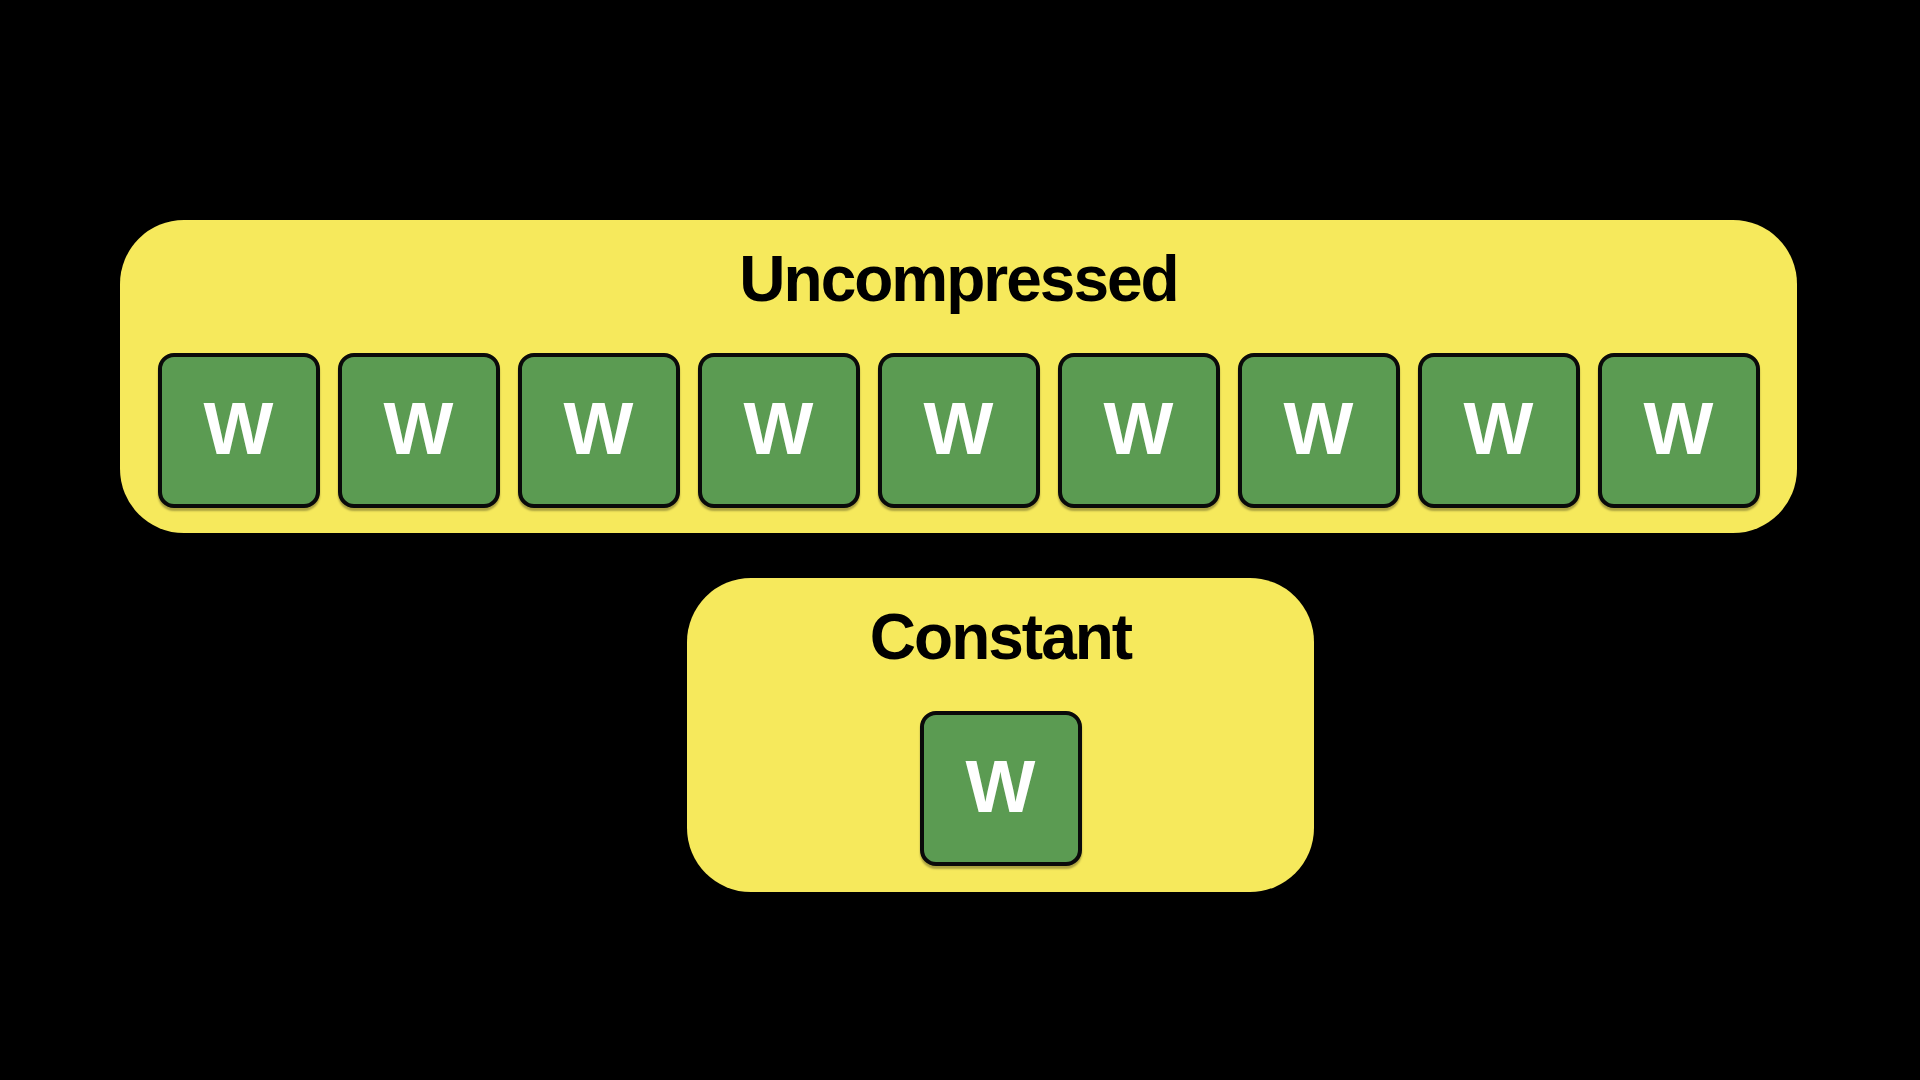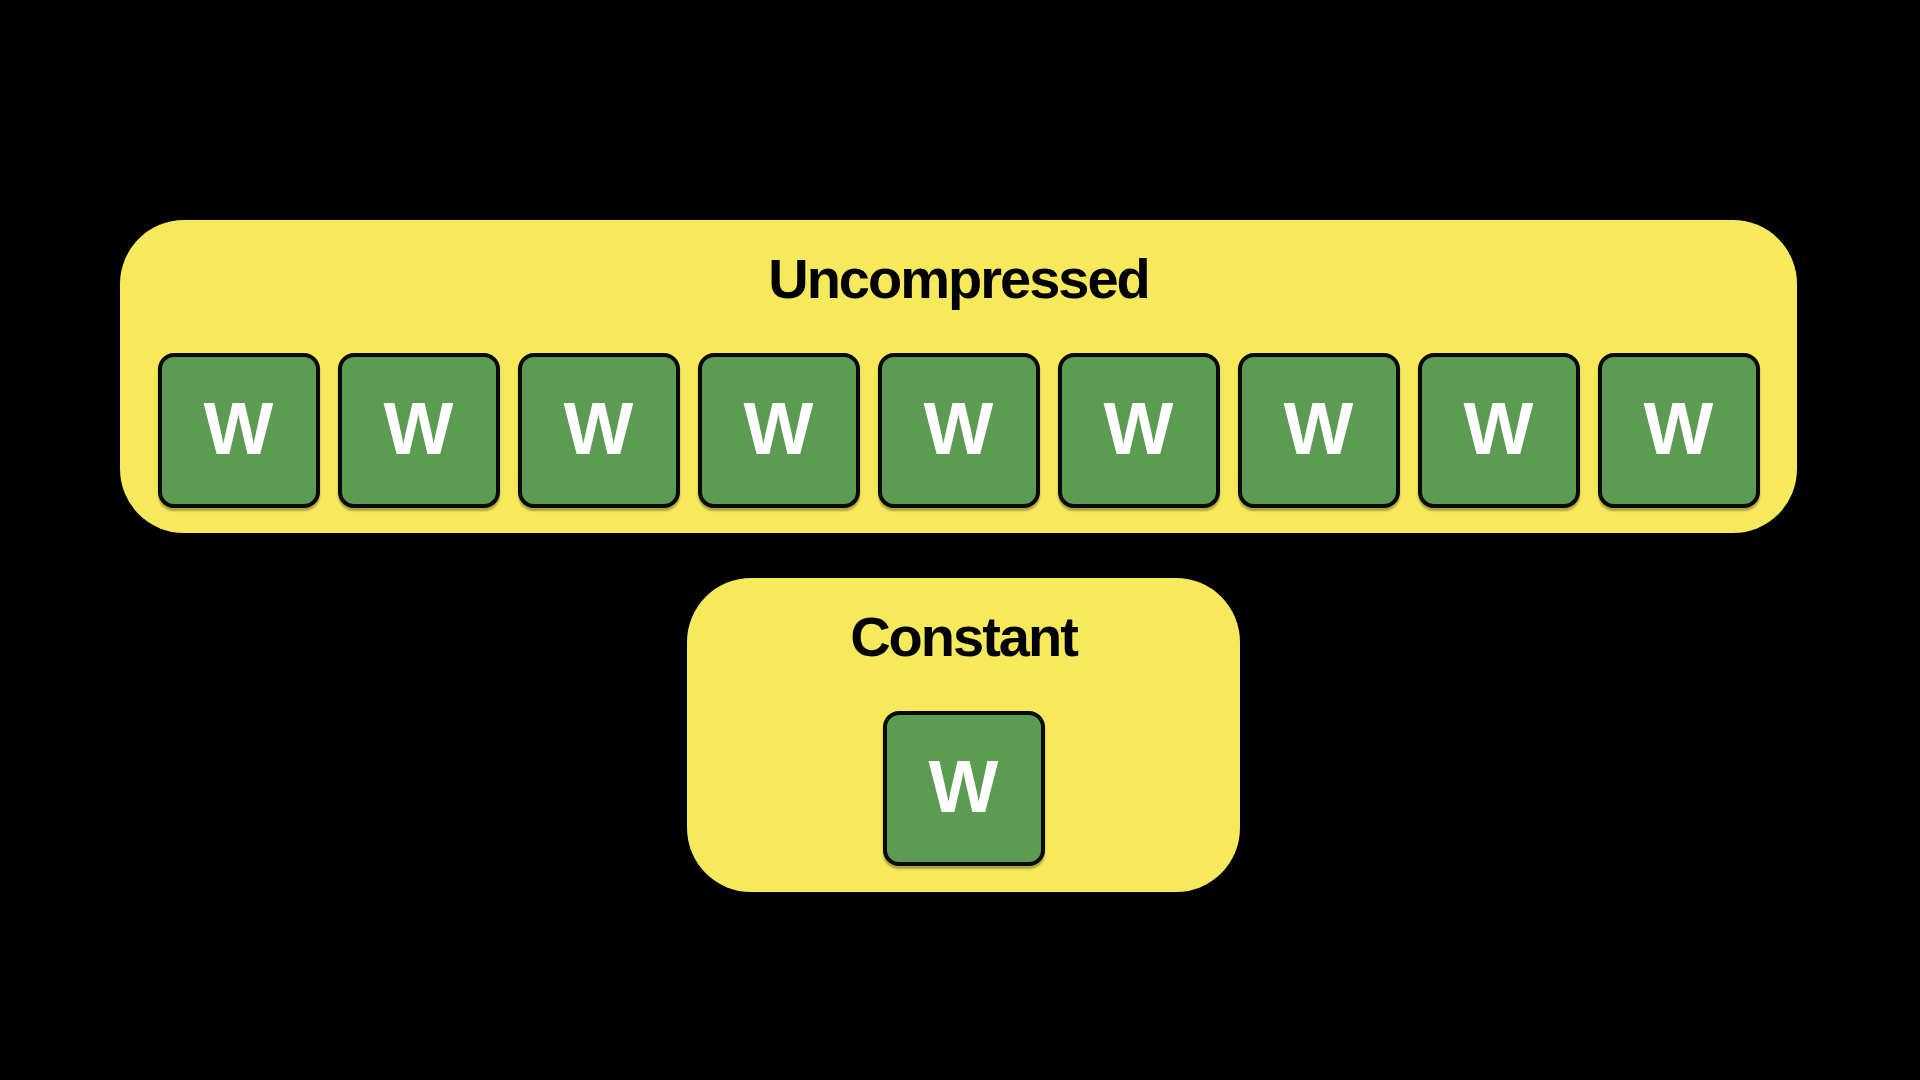--- a/index.html
+++ b/index.html
@@ -35,28 +35,28 @@
   .panel.uncompressed {
     left: 120px;
     top: 220px;
     width: 1677px;
     height: 313px;
   }
 
   .panel.constant {
     left: 687px;
     top: 578px;
-    width: 553px;
+    width: 627px;
     height: 314px;
   }
 
   .panel-label {
     height: 98px;
     line-height: 98px;
-    font-size: 56px;
+    font-size: 64px;
     font-weight: 700;
     letter-spacing: -2px;
     color: var(--label-text);
     text-align: left;
     white-space: nowrap;
   }
 
   .token-row {
     margin-top: 25px;
     display: flex;

